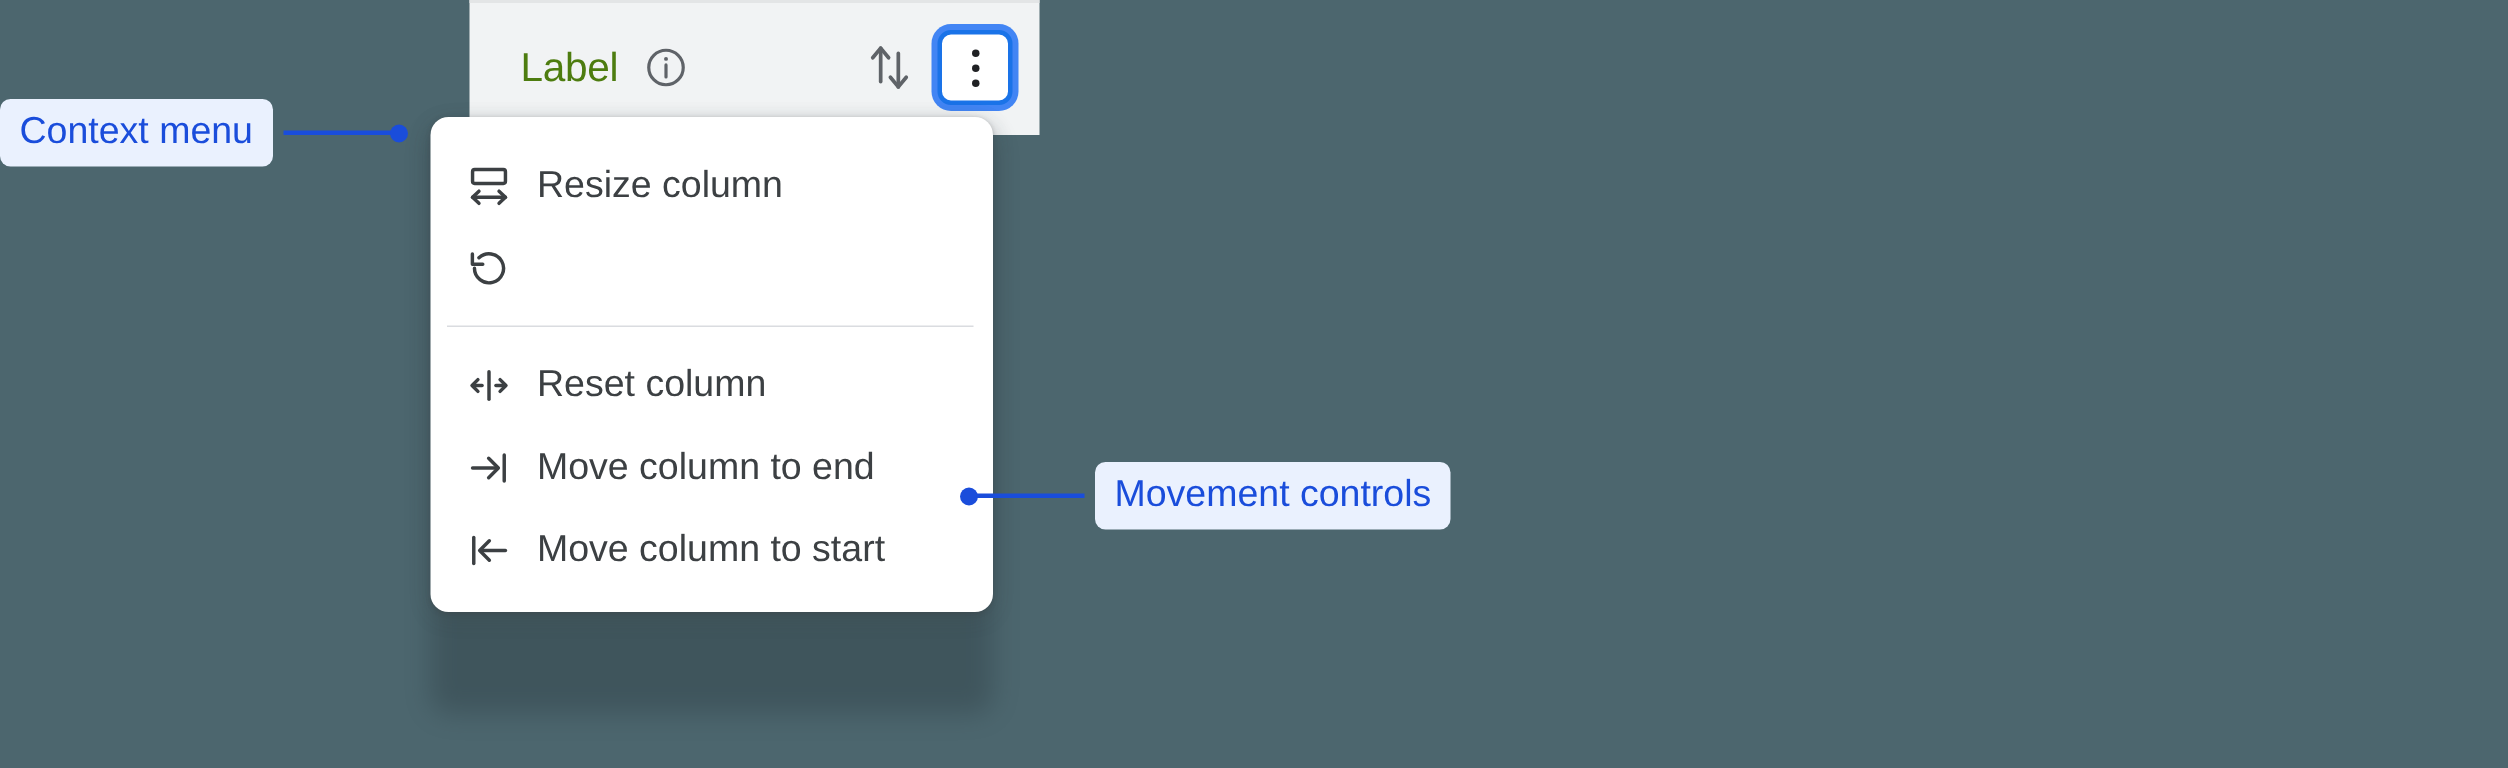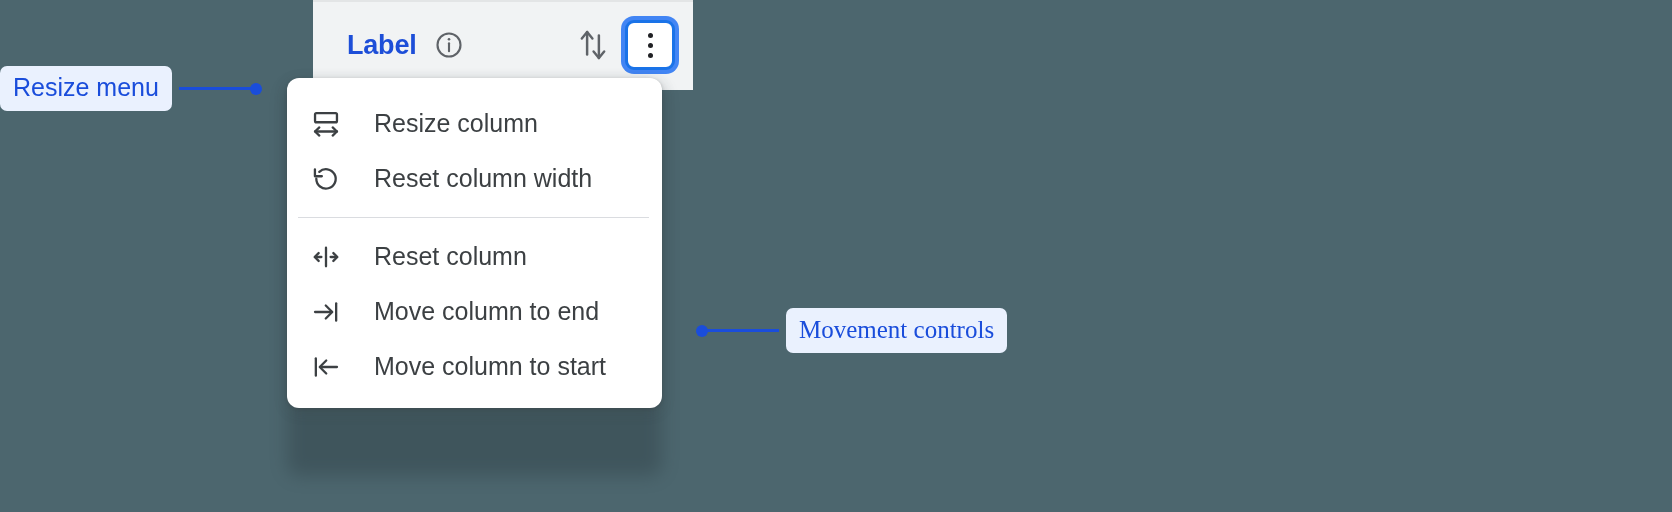--- a/index.html
+++ b/index.html
@@ -25,22 +25,22 @@
     align-items:center;
     padding:0 18px 0 34px;
   }
   .header-card:before{
     content:"";
     position:absolute;left:0;top:0;right:0;height:2px;
     background:#e3e5e6;
   }
   .hdr-label{
     font-size:27px;
-    font-weight:700;
-    color:#1d4ed8;
+    font-weight:400;
+    color:#4d7c0f;
     letter-spacing:-0.2px;
     line-height:1;
   }
   .info-icon{
     margin-left:17px;
     width:30px;height:30px;
     display:inline-flex;align-items:center;justify-content:center;
   }
   .hdr-spacer{flex:1;}
   .sort-icon{
@@ -93,21 +93,21 @@
   }
   .mi-icon{
     width:36px;min-width:36px;height:34px;
     display:inline-flex;align-items:center;justify-content:flex-start;
     color:#3C4043;
   }
   .mi-label{
     font-size:25px;
     color:#3C4043;
     line-height:1;
-    margin-left:27px;
+    margin-left:11px;
     white-space:nowrap;
   }
   .menu-sep{
     height:1px;
     background:#DADCE0;
     margin:11px 13px 11px 11px;
   }
 
   
   .anno{
@@ -134,21 +134,21 @@
     flex:0 0 auto;
   }
   .anno-left{ }
   .anno-left .anno-line{width:72px;margin-left:7px;}
   .anno-left .anno-dot{margin-left:-1px;}
   .anno-right .anno-line{width:72px;margin-right:7px;}
   .anno-right .anno-dot{margin-right:-1px;}
 
   #a-context{ left:0px;  top:66px; }
   #a-resize{  left:667px; top:128px; }
-  #a-move{    left:696px; top:308px;font-family:Liberation Serif, serif; }
+  #a-move{    left:640px; top:308px; }
 </style>
 </head>
 <body>
 
 <div class="stage">
 
   <div class="header-card">
     <span class="hdr-label">Label</span>
 
     <span class="info-icon">
@@ -193,21 +193,20 @@
       <span class="mi-label">Resize column</span>
     </div>
 
     <div class="menu-item">
       <span class="mi-icon">
         <svg width="30" height="30" viewBox="0 0 26 26" fill="none" stroke="#3C4043" stroke-width="2" stroke-linecap="round" stroke-linejoin="round">
           <path d="M4.6 12.8 a8.4 8.4 0 1 0 2.6 -6.0"></path>
           <polyline points="3.4,4.6 3.4,10.6 9.4,10.6"></polyline>
         </svg>
       </span>
-      <span class="mi-label">Reset column width</span>
     </div>
 
     <div class="menu-sep"></div>
 
     <div class="menu-item">
       <span class="mi-icon">
         <svg width="30" height="30" viewBox="0 0 26 26" fill="none" stroke="#3C4043" stroke-width="2" stroke-linecap="round" stroke-linejoin="round">
           <line x1="13" y1="5" x2="13" y2="21"></line>
           <line x1="3.6" y1="13" x2="9" y2="13"></line>
           <polyline points="6.6,9.6 3.2,13 6.6,16.4"></polyline>
@@ -236,21 +235,21 @@
           <line x1="8" y1="13" x2="22.5" y2="13"></line>
           <polyline points="13.2,7.4 7.6,13 13.2,18.6"></polyline>
         </svg>
       </span>
       <span class="mi-label">Move column to start</span>
     </div>
 
   </div>
 
   <div class="anno anno-left" id="a-context">
-    <span class="anno-pill">Resize menu</span>
+    <span class="anno-pill">Context menu</span>
     <span class="anno-line"></span>
     <span class="anno-dot"></span>
   </div>
 
 
   <div class="anno anno-right" id="a-move">
     <span class="anno-dot"></span>
     <span class="anno-line"></span>
     <span class="anno-pill">Movement controls</span>
   </div>

